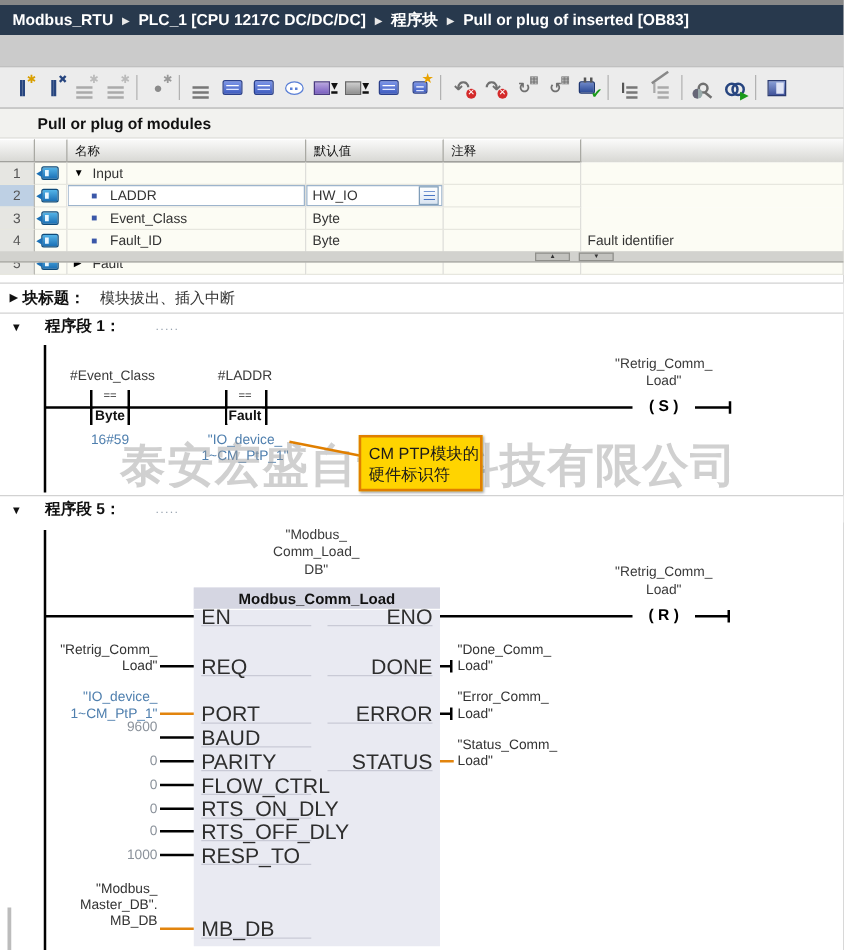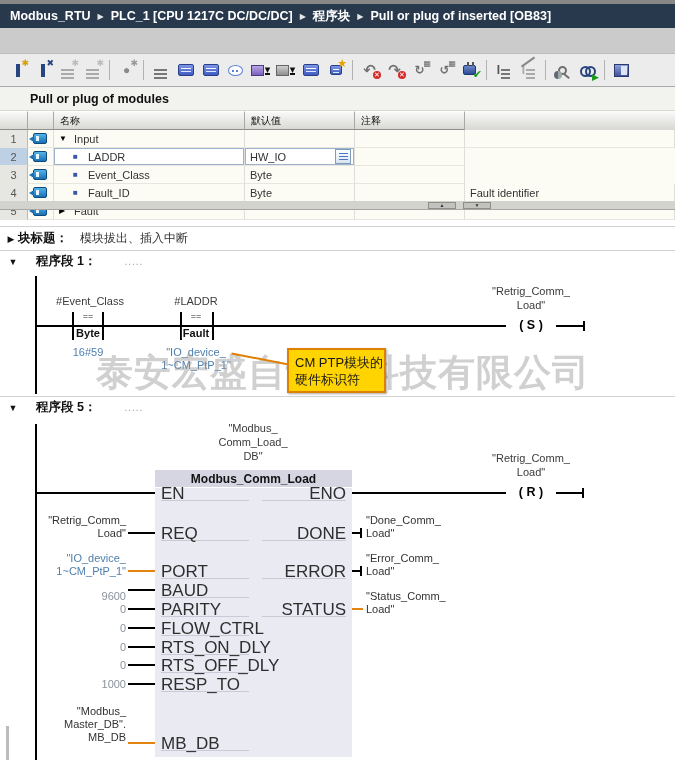--- a/index.html
+++ b/index.html
@@ -419,21 +419,21 @@
         <span>Load"</span>
     </div>
     <div class="hline" style="left:128px;top:528px;width:27px"></div>
 
     <div class="rlab blue" style="top:548px;color:#4f7fae">
       <span>"IO_device_</span>
         <span>1~CM_PtP_1"</span>
     </div>
     <div class="hline wire-o" style="left:128px;top:566px;width:27px"></div>
 
-    <div class="rlab grayv" style="top:586px;color:#8b929b">
+    <div class="rlab grayv" style="top:572px;color:#8b929b">
         <span>9600</span>
       </div>
     <div class="hline" style="left:128px;top:585px;width:27px"></div>
 
     <div class="rlab grayv" style="top:599px;color:#8b929b">
         <span>0</span>
       </div>
     <div class="hline" style="left:128px;top:604px;width:27px"></div>
 
     <div class="rlab grayv" style="top:618px;color:#8b929b">

